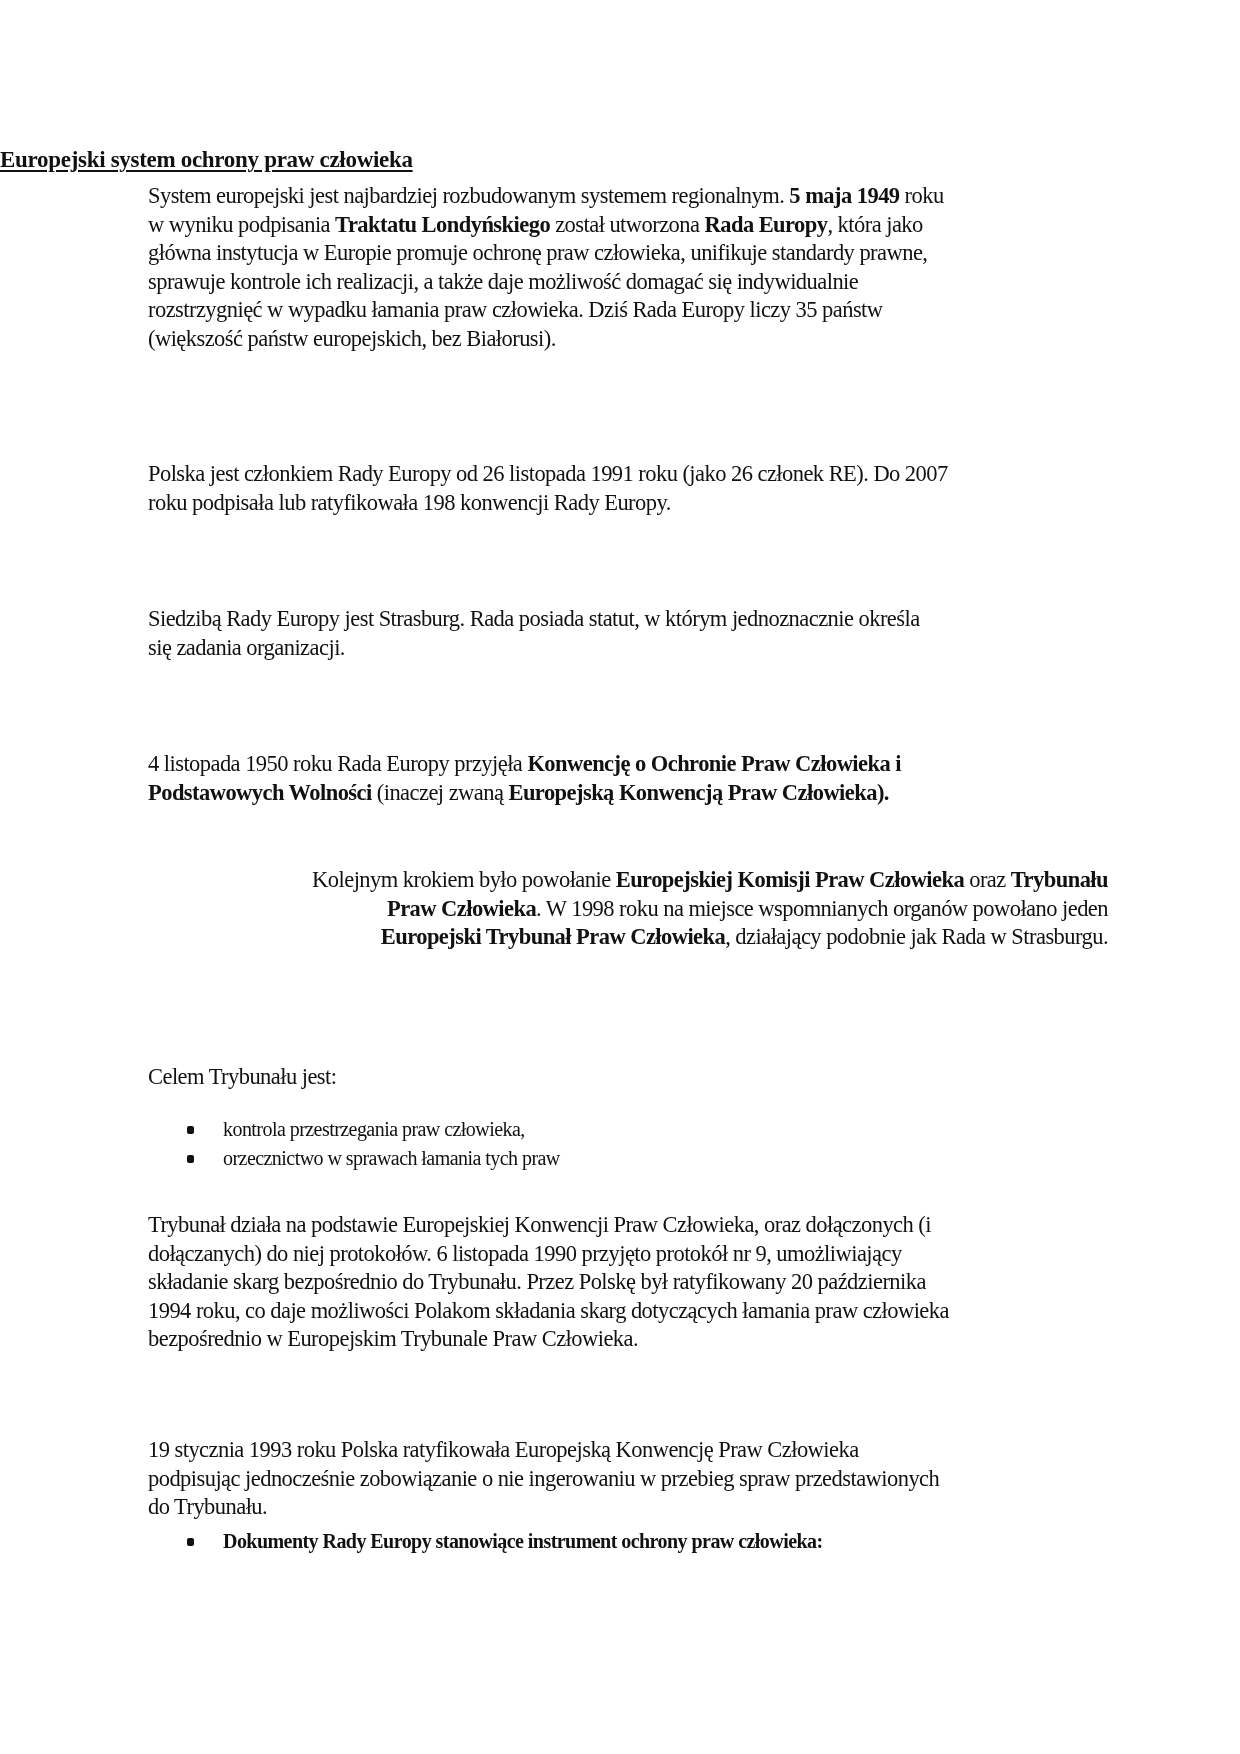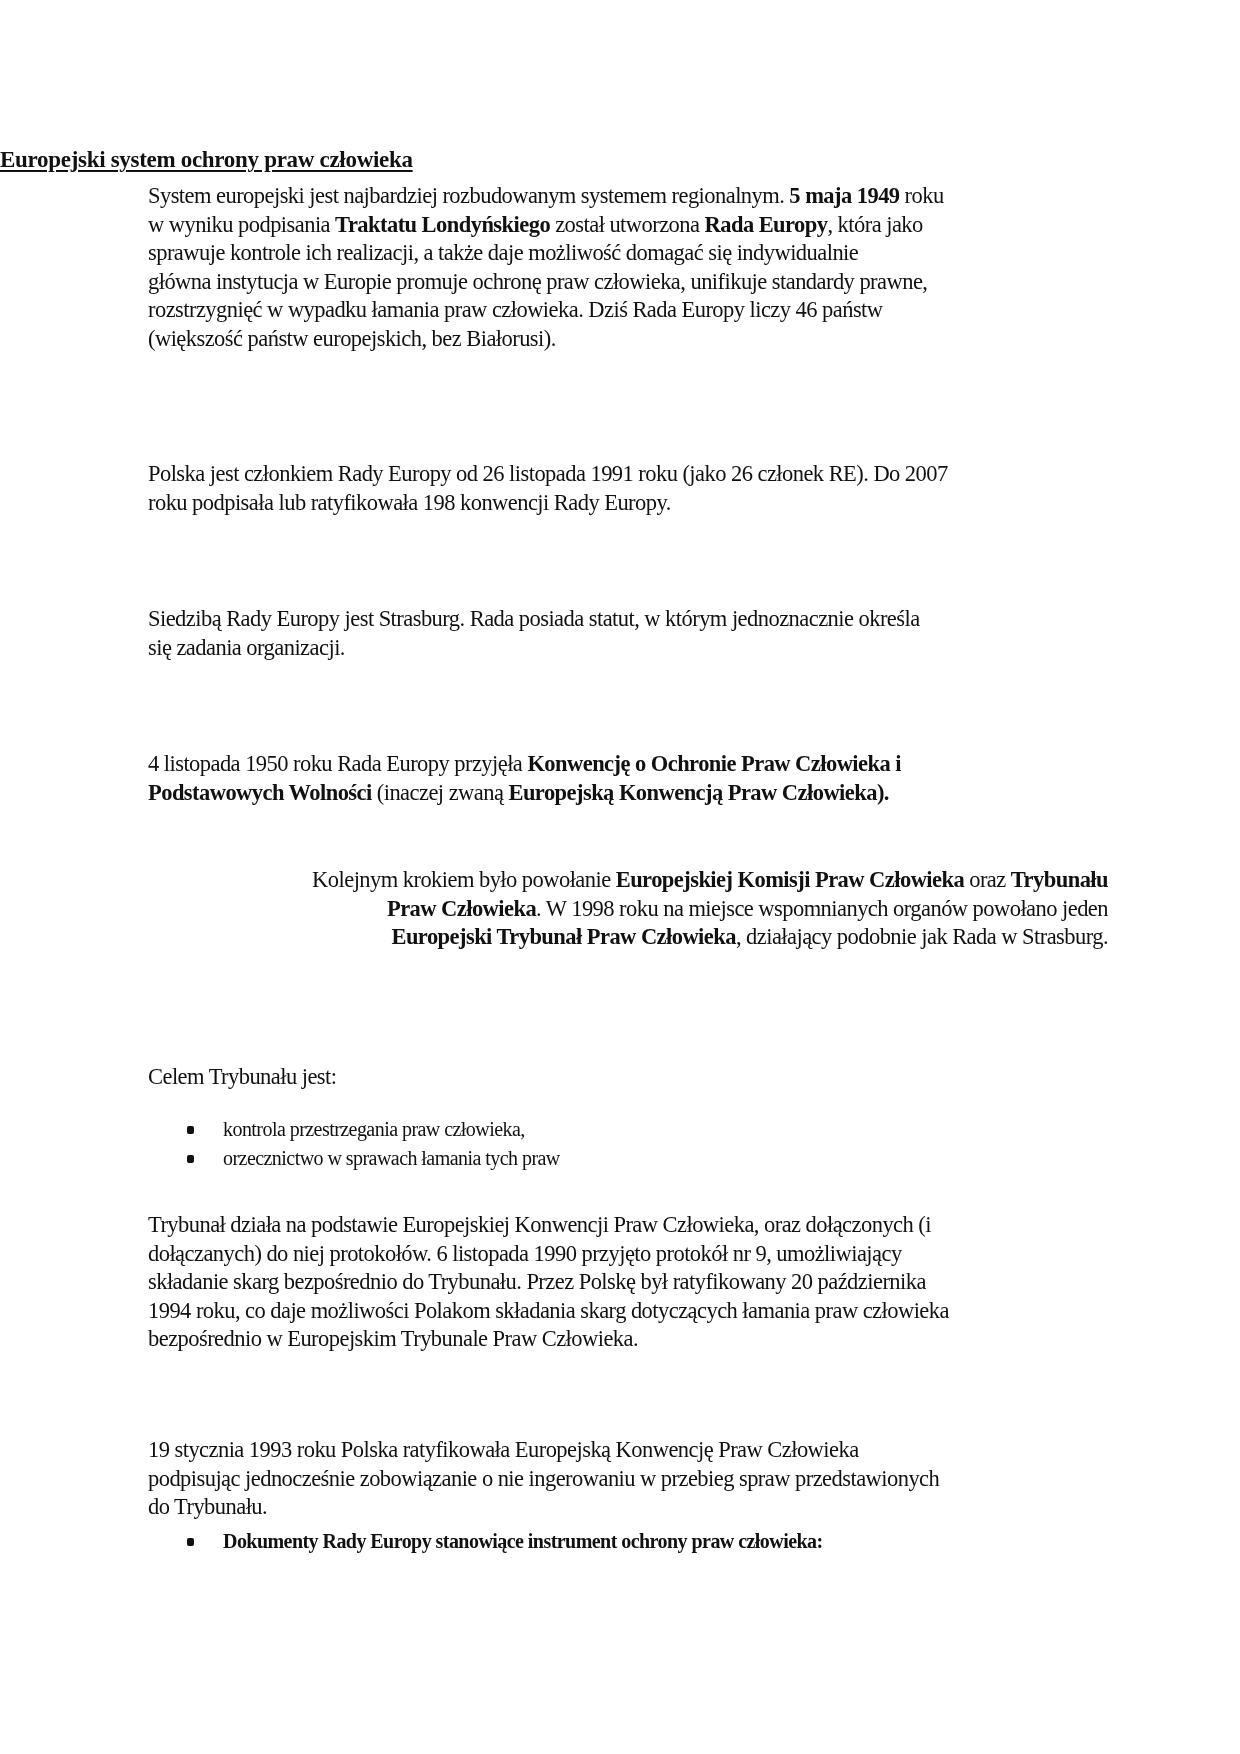--- a/index.html
+++ b/index.html
@@ -78,41 +78,41 @@
 </head>
 <body>
 
 <div class="page">
   <div class="title">Europejski system ochrony praw człowieka</div>
 
   <div id="paragraphs">
       <div class="para" style="top: 182px;">
         <span class="line"><span>System europejski jest najbardziej rozbudowanym systemem regionalnym. </span><span class="b">5 maja 1949</span><span> roku</span></span>
         <span class="line"><span>w wyniku podpisania </span><span class="b">Traktatu Londyńskiego</span><span> został utworzona </span><span class="b">Rada Europy</span><span>, która jako</span></span>
+        <span class="line"><span>główna instytucja w Europie promuje ochronę praw człowieka, unifikuje standardy prawne,</span></span>
         <span class="line"><span>sprawuje kontrole ich realizacji, a także daje możliwość domagać się indywidualnie</span></span>
-        <span class="line"><span>główna instytucja w Europie promuje ochronę praw człowieka, unifikuje standardy prawne,</span></span>
-        <span class="line"><span>rozstrzygnięć w wypadku łamania praw człowieka. Dziś Rada Europy liczy 46 państw</span></span>
+        <span class="line"><span>rozstrzygnięć w wypadku łamania praw człowieka. Dziś Rada Europy liczy 35 państw</span></span>
         <span class="line"><span>(większość państw europejskich, bez Białorusi).</span></span>
       </div>
       <div class="para" style="top: 460px;">
         <span class="line"><span>Polska jest członkiem Rady Europy od 26 listopada 1991 roku (jako 26 członek RE). Do 2007</span></span>
         <span class="line"><span>roku podpisała lub ratyfikowała 198 konwencji Rady Europy.</span></span>
       </div>
       <div class="para" style="top: 605px;">
         <span class="line"><span>Siedzibą Rady Europy jest Strasburg. Rada posiada statut, w którym jednoznacznie określa</span></span>
         <span class="line"><span>się zadania organizacji.</span></span>
       </div>
       <div class="para" style="top: 750px;">
         <span class="line"><span>4 listopada 1950 roku Rada Europy przyjęła </span><span class="b">Konwencję o Ochronie Praw Człowieka i</span></span>
         <span class="line"><span class="b">Podstawowych Wolności</span><span> (inaczej zwaną </span><span class="b">Europejską Konwencją Praw Człowieka).</span></span>
       </div>
       <div class="para" style="top: 866px; text-align: right;">
         <span class="line"><span>Kolejnym krokiem było powołanie </span><span class="b">Europejskiej Komisji Praw Człowieka</span><span> oraz </span><span class="b">Trybunału</span></span>
         <span class="line"><span class="b">Praw Człowieka</span><span>. W 1998 roku na miejsce wspomnianych organów powołano jeden</span></span>
-        <span class="line"><span class="b">Europejski Trybunał Praw Człowieka</span><span>, działający podobnie jak Rada w Strasburg.</span></span>
+        <span class="line"><span class="b">Europejski Trybunał Praw Człowieka</span><span>, działający podobnie jak Rada w Strasburgu.</span></span>
       </div>
       <div class="para" style="top: 1063px;">
         <span class="line"><span>Celem Trybunału jest:</span></span>
       </div>
       <div class="para" style="top: 1211px;">
         <span class="line"><span>Trybunał działa na podstawie Europejskiej Konwencji Praw Człowieka, oraz dołączonych (i</span></span>
         <span class="line"><span>dołączanych) do niej protokołów. 6 listopada 1990 przyjęto protokół nr 9, umożliwiający</span></span>
         <span class="line"><span>składanie skarg bezpośrednio do Trybunału. Przez Polskę był ratyfikowany 20 października</span></span>
         <span class="line"><span>1994 roku, co daje możliwości Polakom składania skarg dotyczących łamania praw człowieka</span></span>
         <span class="line"><span>bezpośrednio w Europejskim Trybunale Praw Człowieka.</span></span>

